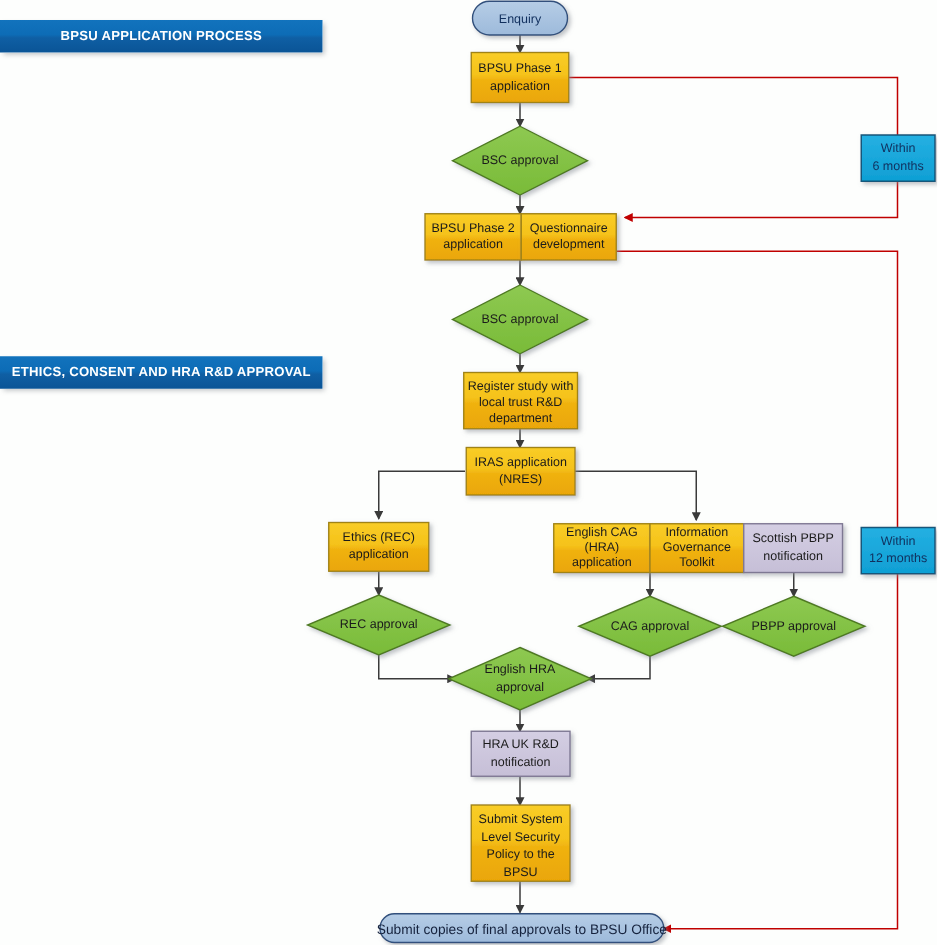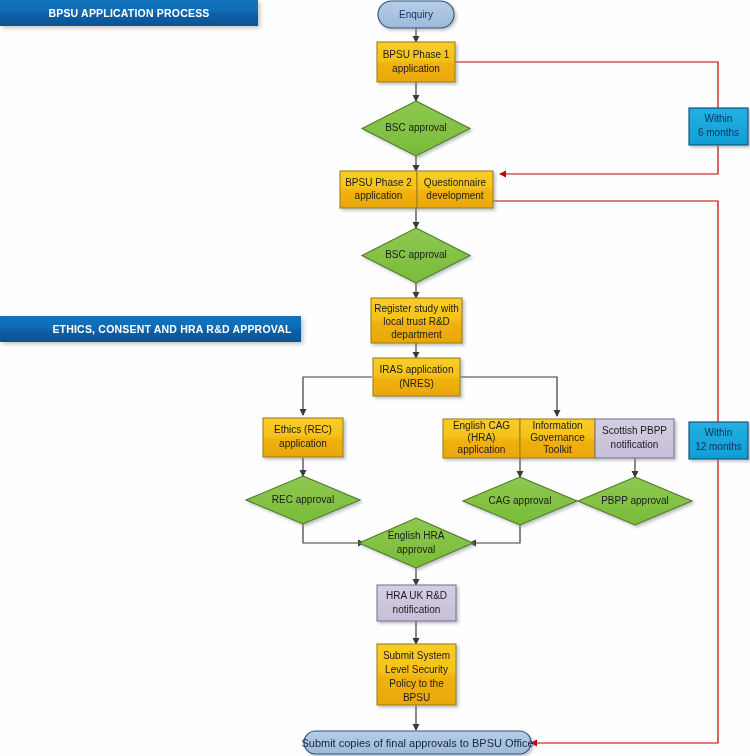--- a/index.html
+++ b/index.html
@@ -24,22 +24,22 @@
     color: #ffffff;
     font-size: 10.5px;
     font-weight: bold;
     letter-spacing: 0.2px;
     display: flex;
     align-items: center;
     justify-content: center;
     text-align: center;
     box-shadow: 2px 2px 4px rgba(120,125,130,0.45);
   }
-  #banner-1 { top: 0px; text-align: right; }
-  #banner-2 { top: 316px; padding-left: 43px; }
+  #banner-1 { top: 16px; text-align: right; }
+  #banner-2 { top: 285px; }
 
   svg#flow {
     position: absolute;
     left: 0;
     top: 0;
     width: 750px;
     height: 756px;
   }
   .node-label {
     font-family: "Liberation Sans", sans-serif;

